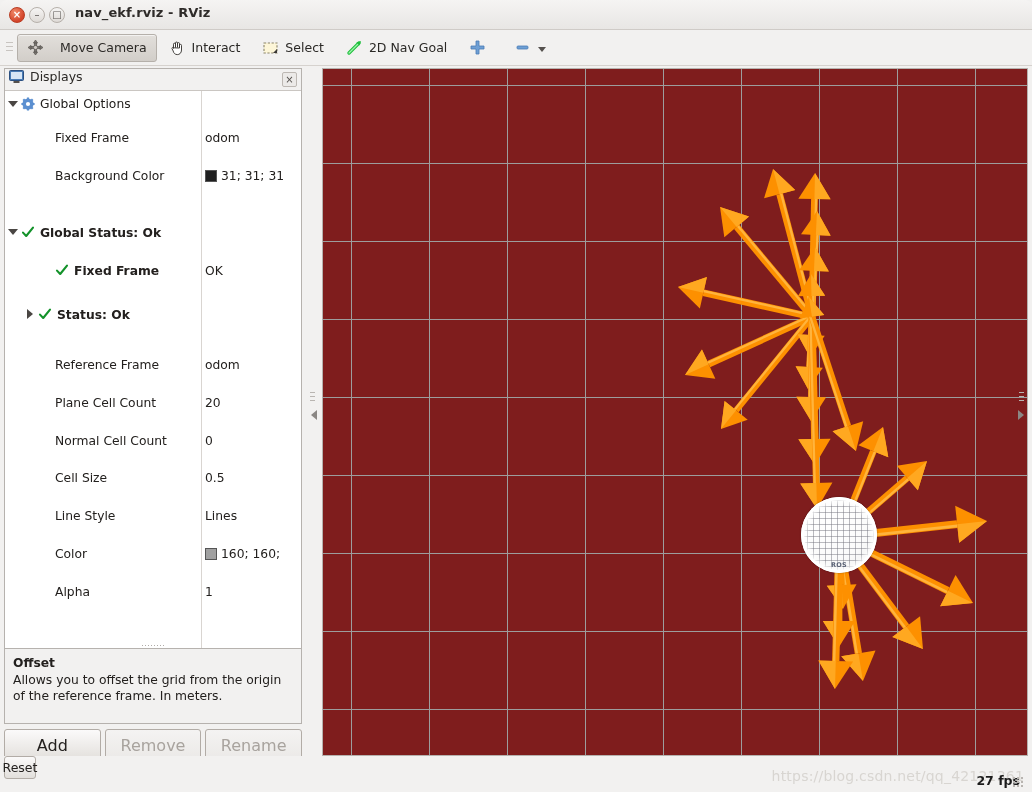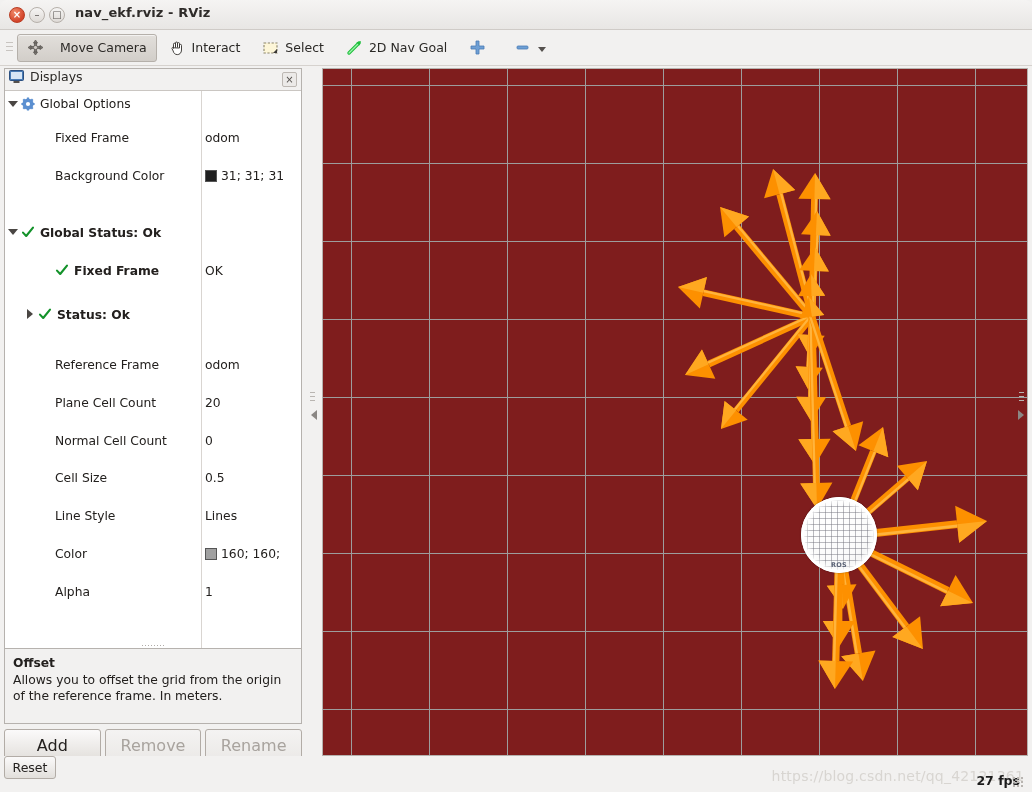--- a/index.html
+++ b/index.html
@@ -172,21 +172,21 @@
     width: 298px; height: 26px; display: flex; gap: 4px;
   }
   .btn {
     flex: 1; height: 32px; border: 1px solid #b2aca6; border-radius: 3px;
     background: linear-gradient(180deg,#fbfafa,#e2dfdb);
     font-size: 16px; color: #24211f;
     display: flex; align-items: center; justify-content: center;
   }
   .btn.disabled { color: #a8a39e; background: linear-gradient(180deg,#f4f3f2,#ebe9e7); }
   .btn.reset {
-    width: 52px; height: 23px; border: 1px solid #b2aca6; border-radius: 3px;
+    width: 32px; height: 23px; border: 1px solid #b2aca6; border-radius: 3px;
     background: linear-gradient(180deg,#fbfafa,#e2dfdb);
     font-size: 12.5px; display:flex; align-items:center; justify-content:center;
   }
 
   
   .viewport {
     position: absolute; left: 322px; top: 68px;
     width: 706px; height: 688px;
     background: #7f1d1d;
     border: 1px solid #b6b2ae;

